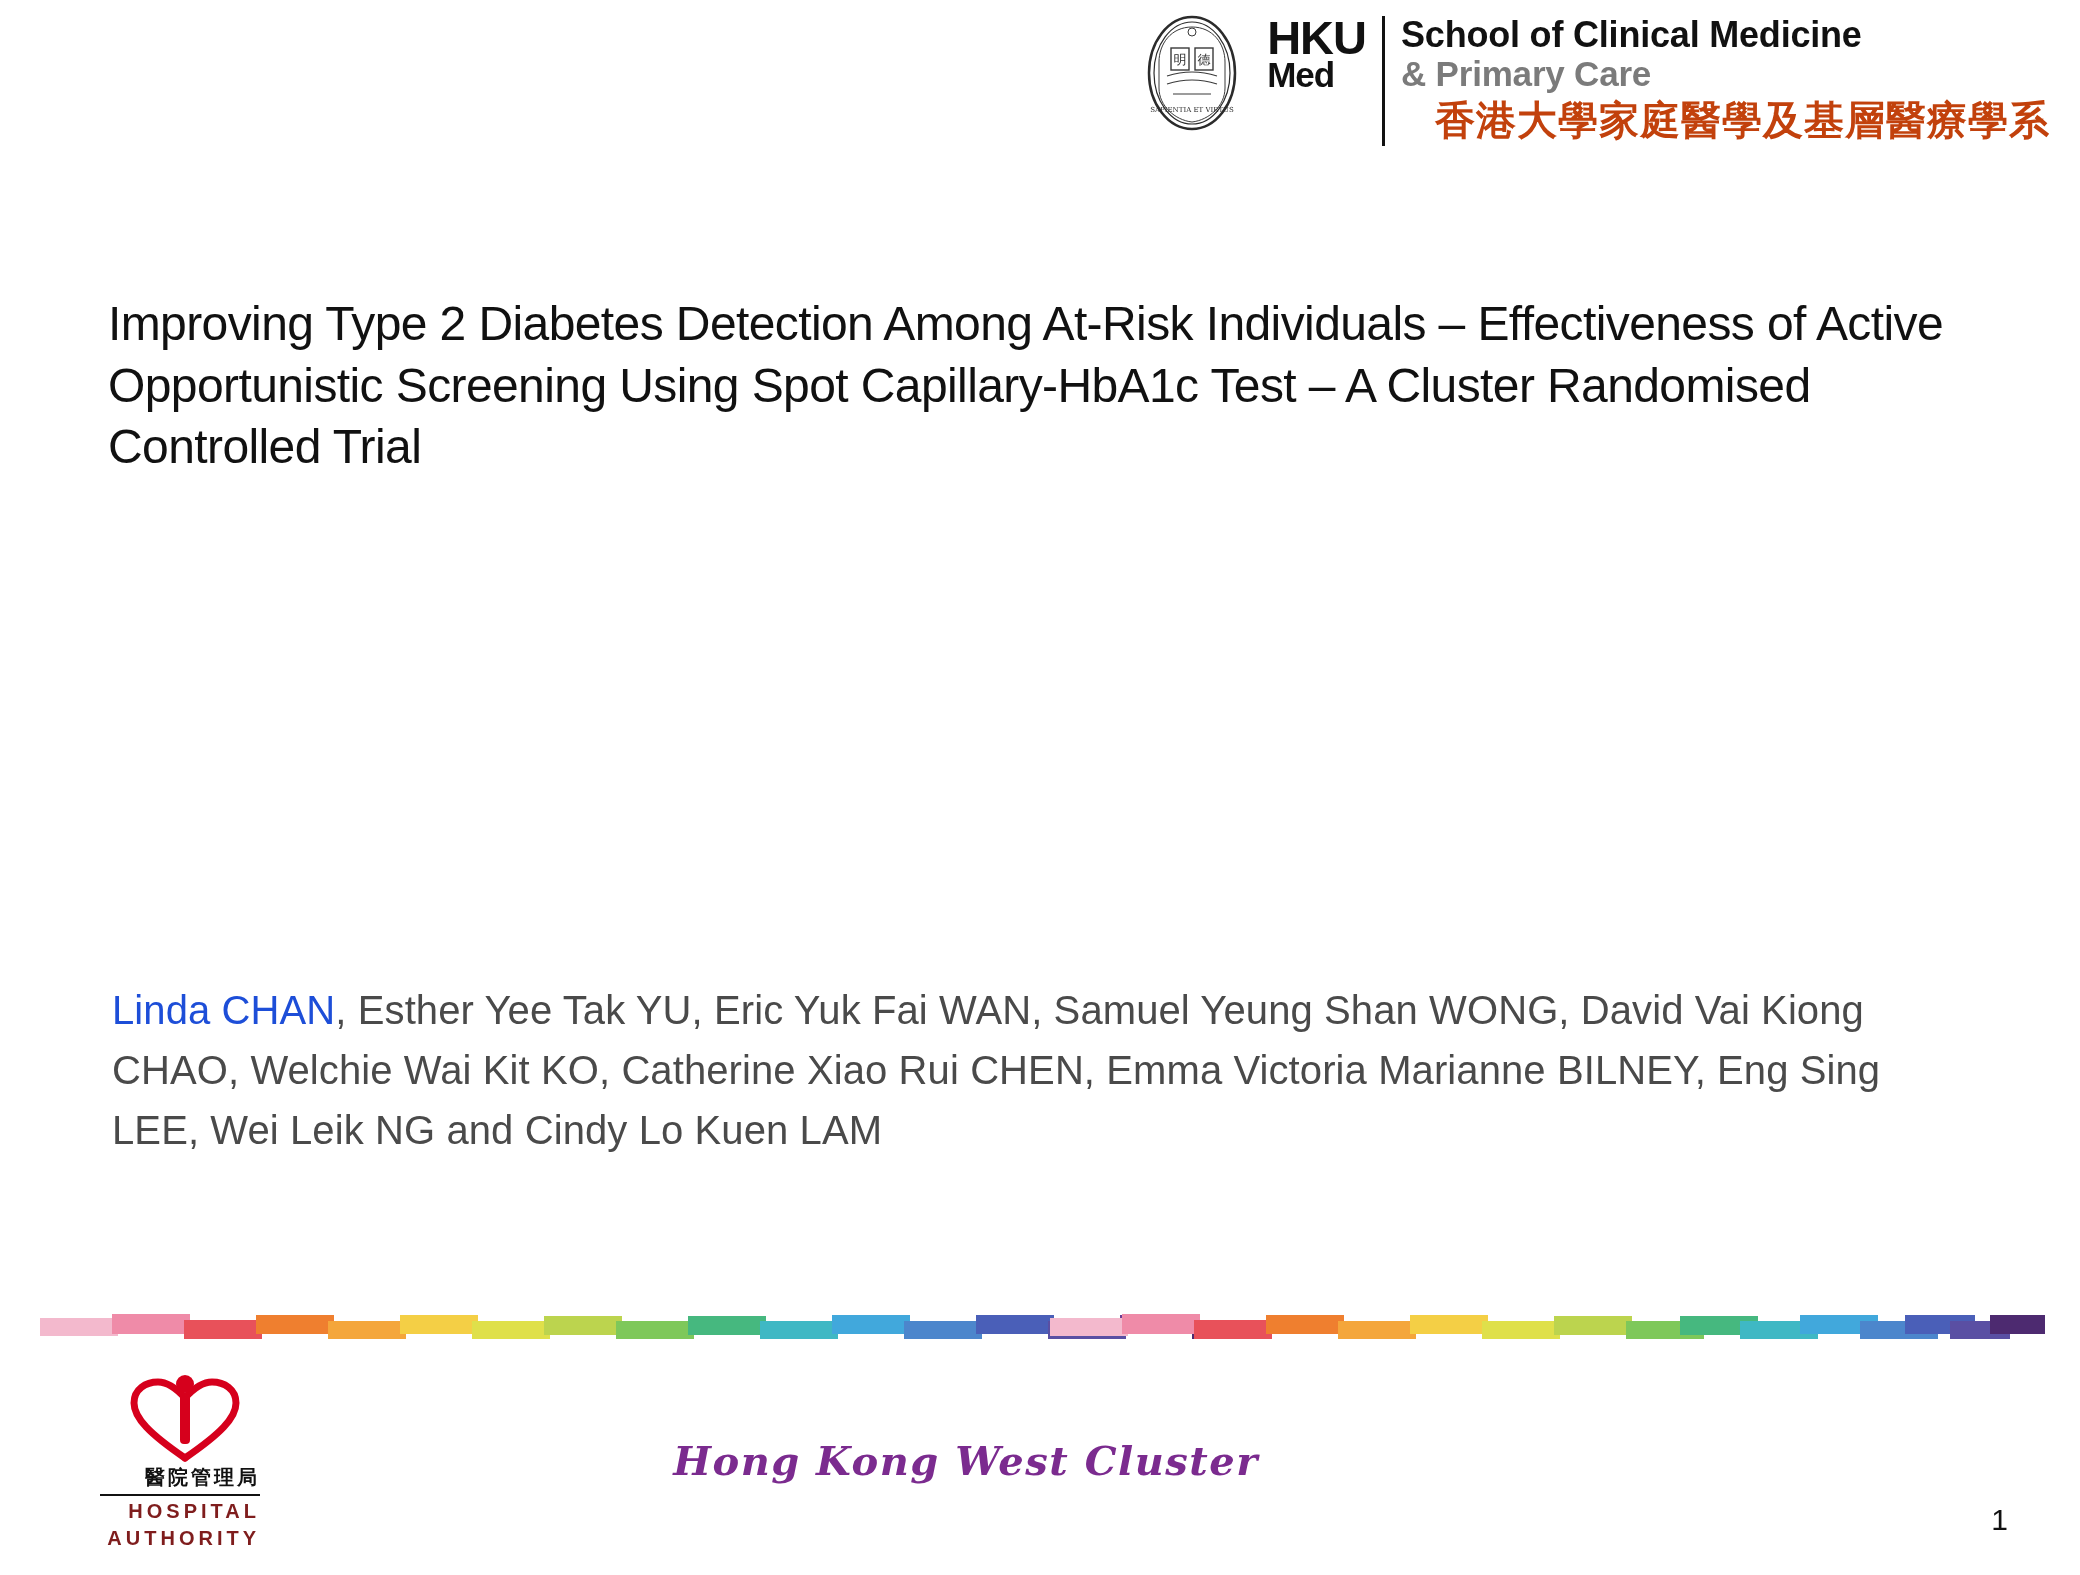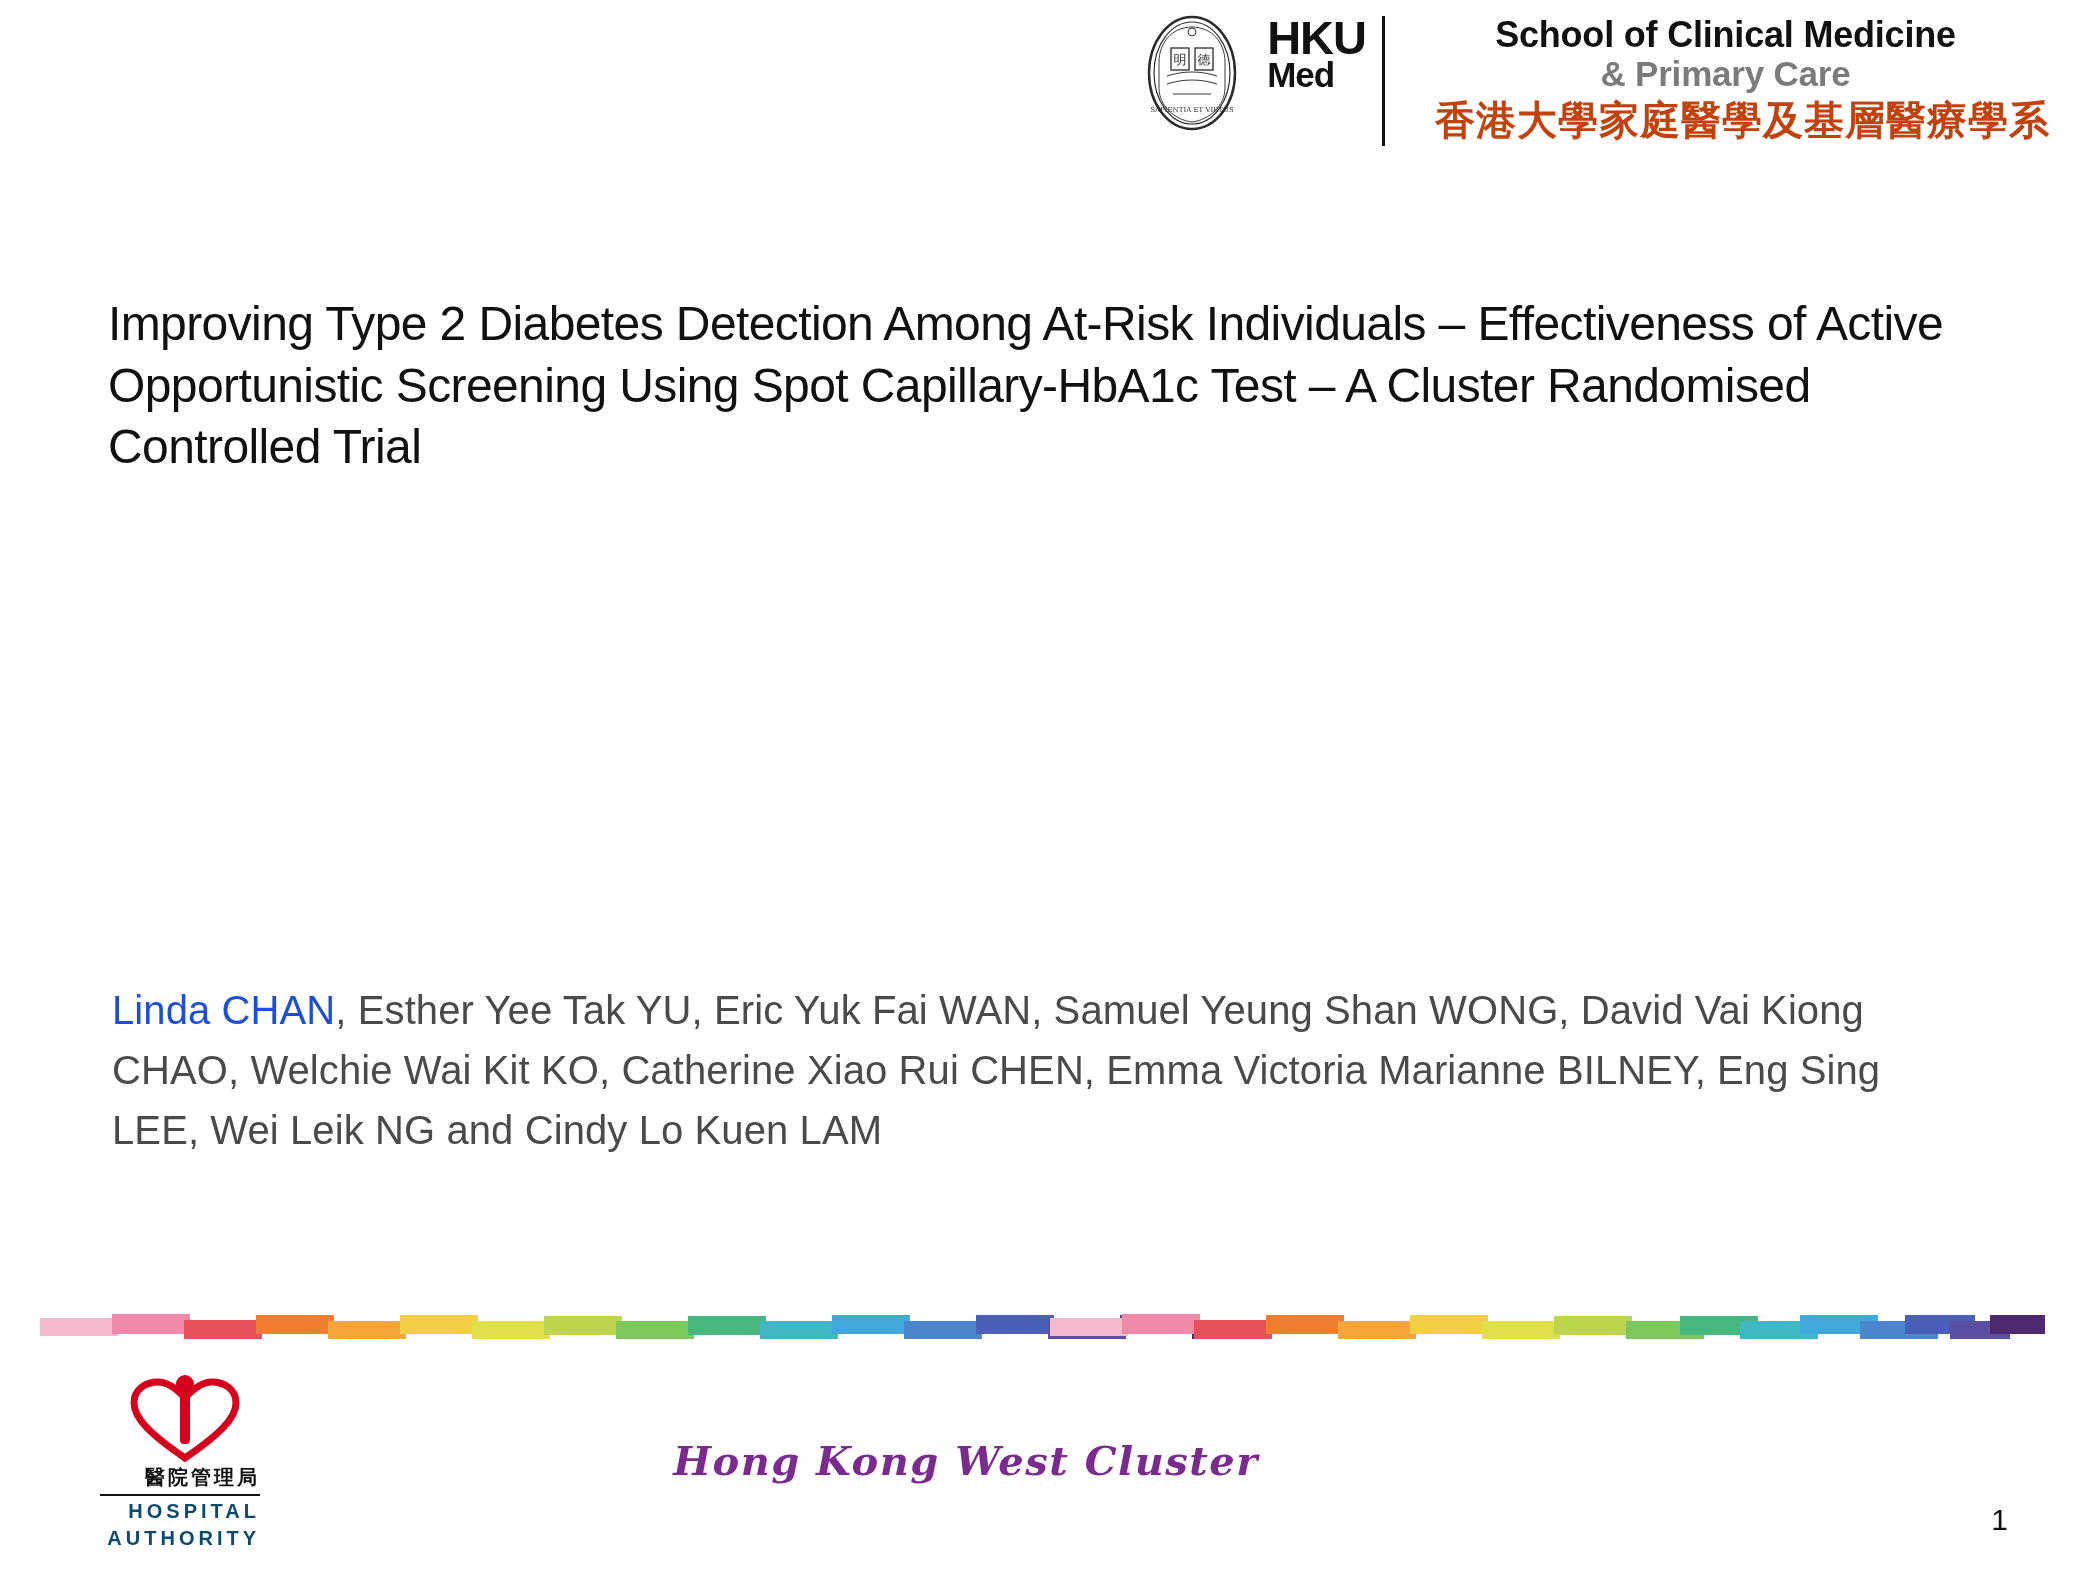--- a/index.html
+++ b/index.html
@@ -46,21 +46,20 @@
   .divider-bar {
     width: 3px;
     background: #111111;
     height: 130px;
     margin: 6px 2px 0 2px;
     flex: none;
   }
 
   .school-block {
     padding-top: 6px;
-    text-align: center;
   }
   .school-block .school-name {
     font-size: 36px;
     font-weight: bold;
     color: #111111;
     line-height: 1.08;
     letter-spacing: -0.2px;
   }
   .school-block .dept-line {
     font-size: 35px;
@@ -132,21 +131,21 @@
     color: #111111;
     letter-spacing: 3px;
     margin-top: 2px;
     font-weight: bold;
     border-bottom: 2px solid #111111;
     padding-bottom: 3px;
     display: block;
   }
   .ha-logo .ha-en {
     font-size: 20px;
-    color: #0c4a6e;
+    color: #7f1d1d;
     letter-spacing: 4px;
     line-height: 1.15;
     margin-top: 4px;
     font-weight: bold;
   }
 
   
   .cluster {
     position: absolute;
     left: 0;

